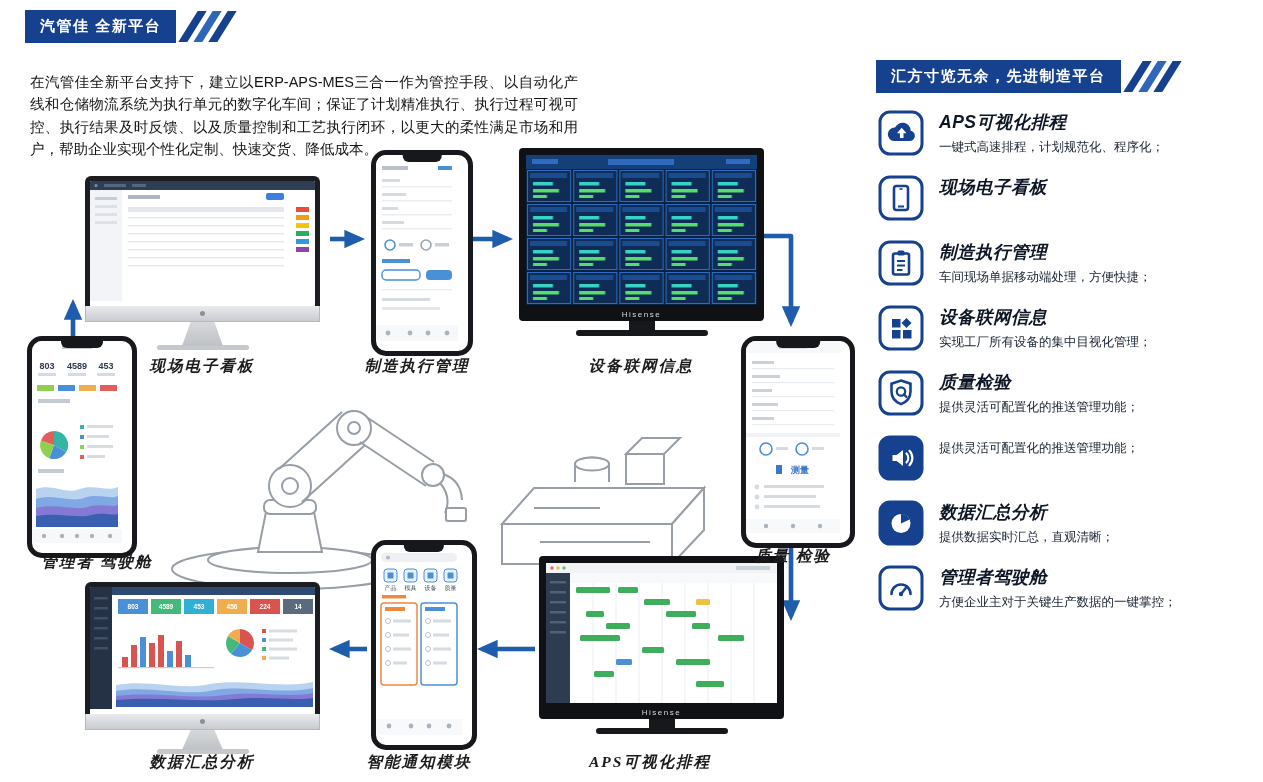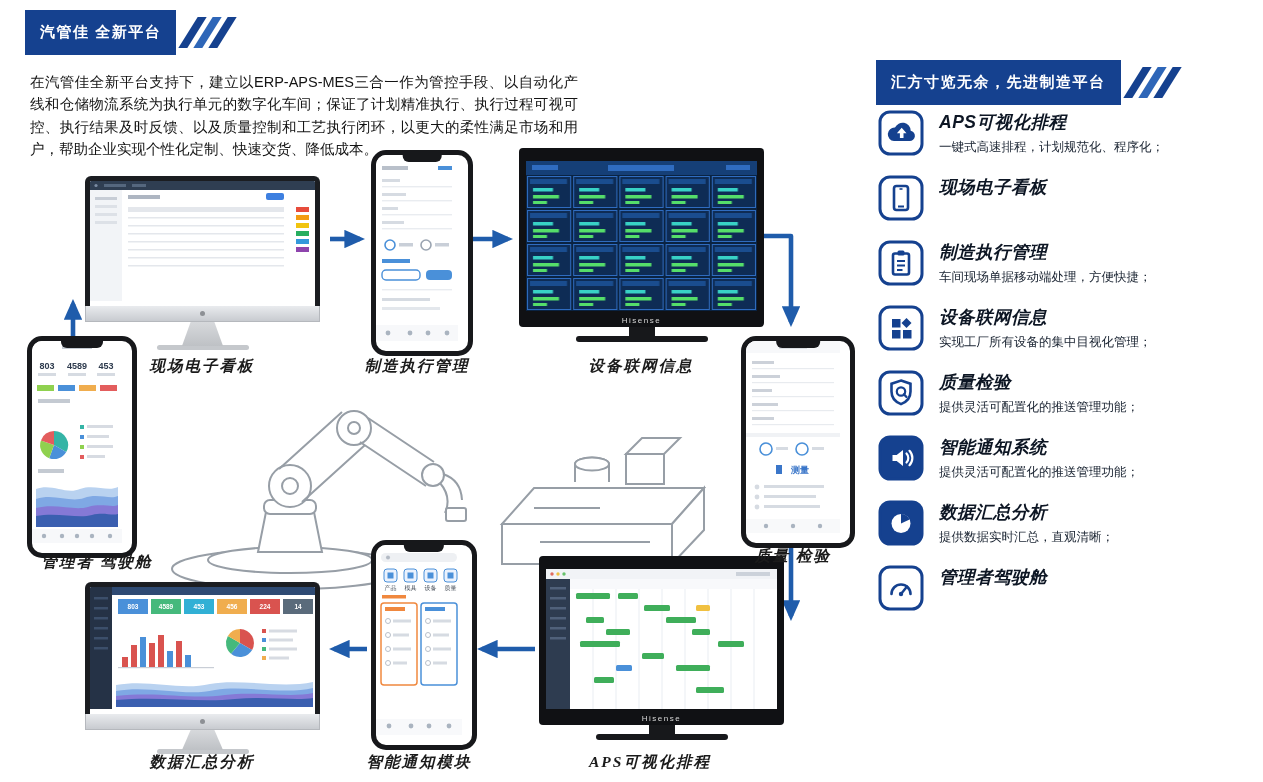--- a/index.html
+++ b/index.html
@@ -3,21 +3,21 @@
 <meta charset="utf-8">
 <style>
   html,body{margin:0;padding:0;}
   body{
     width:1263px;height:782px;position:relative;background:#ffffff;
     font-family:"Liberation Sans",sans-serif;overflow:hidden;color:#111;
   }
   
   .banner-row{position:absolute;display:flex;align-items:center;}
   .banner{display:inline-block;background:#15418f;color:#fff;font-weight:700;
-    font-size:15px;letter-spacing:1.5px;padding:13px 15px;white-space:nowrap;}
+    font-size:15px;letter-spacing:1.5px;padding:7px 15px;white-space:nowrap;}
   .slash-group{display:flex;margin-left:12px;}
   .slash{width:9px;height:31px;background:#15418f;transform:skewX(-32deg);margin-right:6px;}
   .slash.mid{background:#2e66b8;}
   
   .intro{position:absolute;left:30px;top:56px;width:548px;font-size:14.5px;
     line-height:1.56;color:#141414;text-align:justify;}
   
   .features{position:absolute;left:878px;top:110px;width:372px;}
   .feat-row{display:flex;align-items:flex-start;margin-bottom:19px;}
   .feat-icon{width:46px;height:46px;margin-right:15px;flex:none;}
@@ -29,21 +29,21 @@
   .imac-chin{height:15px;background:linear-gradient(#e9ebee,#c8cbd0);border:1px solid #b5b8bd;border-top:none;
     display:flex;align-items:center;justify-content:center;}
   .imac-chin i{width:5px;height:5px;border-radius:50%;background:#8d9095;display:block;}
   .imac-stand{width:54px;margin:0 auto;background:linear-gradient(#d7d9dc,#bec1c5);
     clip-path:polygon(28% 0,72% 0,88% 100%,12% 100%);}
   .imac-base{width:92px;height:5px;margin:-1px auto 0;background:#c5c8cc;border-radius:3px;}
   .phone{position:absolute;border:5px solid #17181b;border-radius:15px;background:#fff;overflow:hidden;z-index:2;}
   .notch{position:absolute;top:0;left:50%;transform:translateX(-50%);width:42%;height:7px;
     background:#17181b;border-radius:0 0 6px 6px;z-index:5;}
   .tv{position:absolute;z-index:2;}
-  .tv-body{background:#101114;padding:13px 7px 16px 7px;border-radius:4px;position:relative;}
+  .tv-body{background:#101114;padding:7px 7px 16px 7px;border-radius:4px;position:relative;}
   .tv-screen{display:block;}
   .tv-brand{position:absolute;bottom:2px;left:0;right:0;text-align:center;font-size:8px;
     color:#d8d8d8;letter-spacing:1.5px;}
   .tv-neck{width:26px;height:9px;background:#17181b;margin:0 auto;}
   .tv-base{width:132px;height:6px;background:#17181b;margin:0 auto;border-radius:3px;}
   .device-label{position:absolute;font-style:italic;font-weight:600;font-size:15.5px;
     color:#1b1b1b;text-align:center;letter-spacing:2px;z-index:3;
     font-family:"Liberation Serif",serif;}
   .arrows,.robot{position:absolute;z-index:1;}
   svg{display:block;}
@@ -554,21 +554,20 @@
     </div>
   </div>
 
   <div class="feat-row">
     <svg class="feat-icon" viewBox="0 0 46 46">
       <rect x="2" y="2" width="42" height="42" rx="10" fill="#15418f" stroke="#15418f" stroke-width="3"></rect>
       <path d="M14.5 20 v6 h4.2 l6.3 5 V15 l-6.3 5 Z" fill="#fff"></path>
       <path d="M28.5 18.5 a6.5 6.5 0 0 1 0 9 M31.5 15.8 a10.5 10.5 0 0 1 0 14.4" stroke="#fff" stroke-width="2.2" fill="none" stroke-linecap="round"></path>
     </svg>
     <div>
-      <div class="feat-title">智能通知系统</div>
       <div class="feat-desc">提供灵活可配置化的推送管理功能；</div>
     </div>
   </div>
 
   <div class="feat-row">
     <svg class="feat-icon" viewBox="0 0 46 46">
       <rect x="2" y="2" width="42" height="42" rx="10" fill="#15418f" stroke="#15418f" stroke-width="3"></rect>
       <circle cx="23" cy="23.5" r="9.5" fill="#fff"></circle>
       <path d="M23 23.5 L23 14 A9.5 9.5 0 0 1 31.6 19.5 Z" fill="#15418f"></path>
     </svg>
@@ -580,16 +579,17 @@
 
   <div class="feat-row">
     <svg class="feat-icon" viewBox="0 0 46 46">
       <rect x="2" y="2" width="42" height="42" rx="10" fill="#fff" stroke="#15418f" stroke-width="3"></rect>
       <path d="M13.5 29 a9.5 9.5 0 0 1 19 0" fill="none" stroke="#15418f" stroke-width="2.6" stroke-linecap="round"></path>
       <path d="M23 29 l6 -7.5" stroke="#15418f" stroke-width="2.4" stroke-linecap="round"></path>
       <circle cx="23" cy="29" r="2.2" fill="#15418f"></circle>
     </svg>
     <div>
       <div class="feat-title">管理者驾驶舱</div>
+      <div class="feat-desc">方便企业主对于关键生产数据的一键掌控；</div>
     </div>
   </div>
 
 </div>
 
 </body></html>

